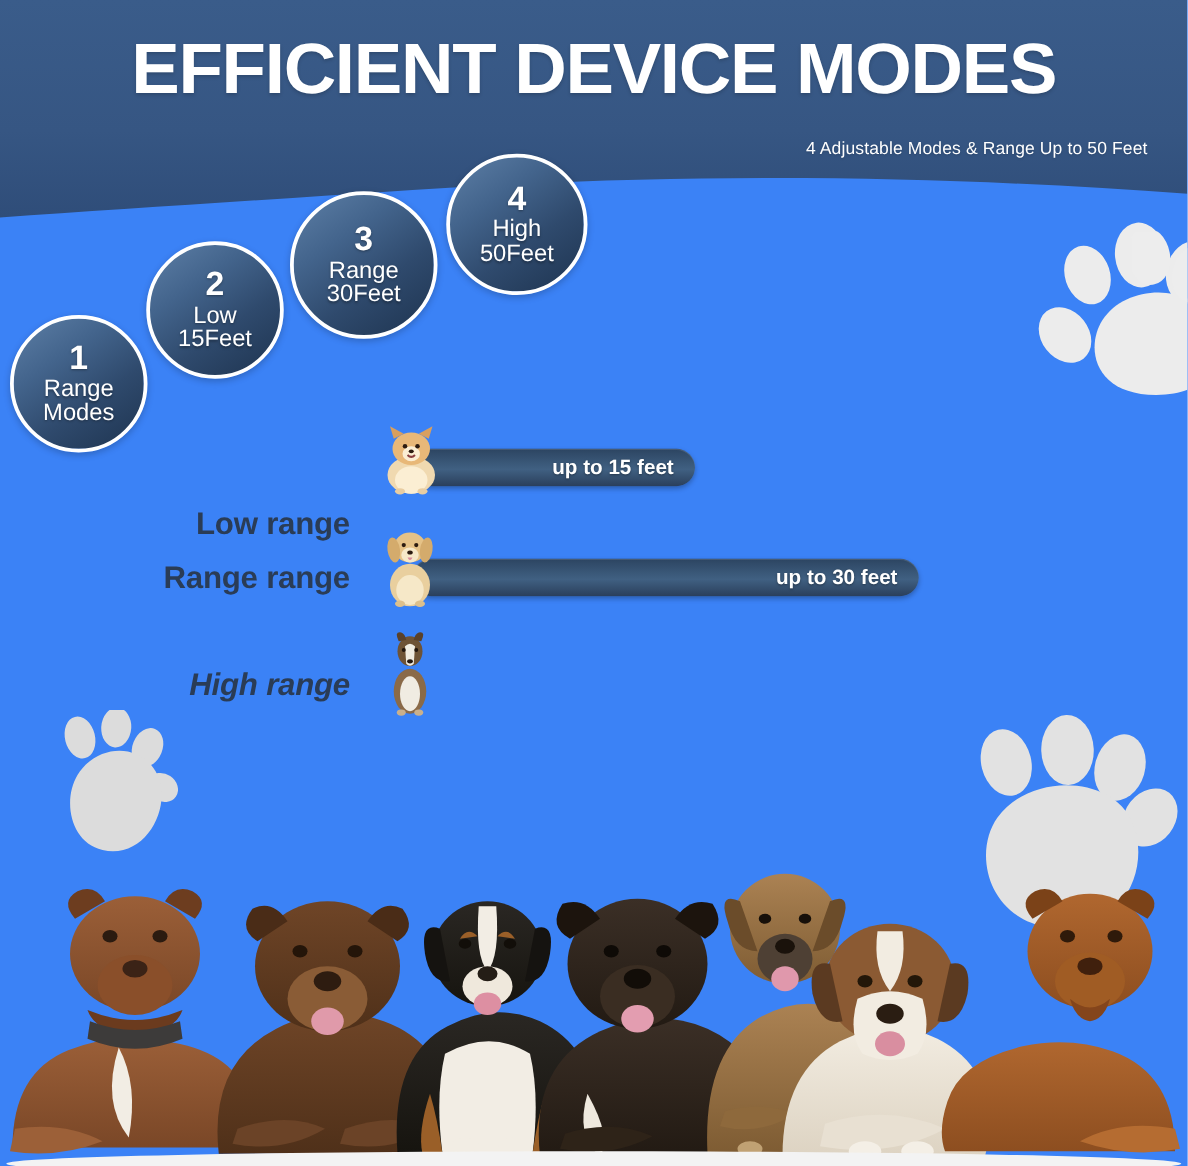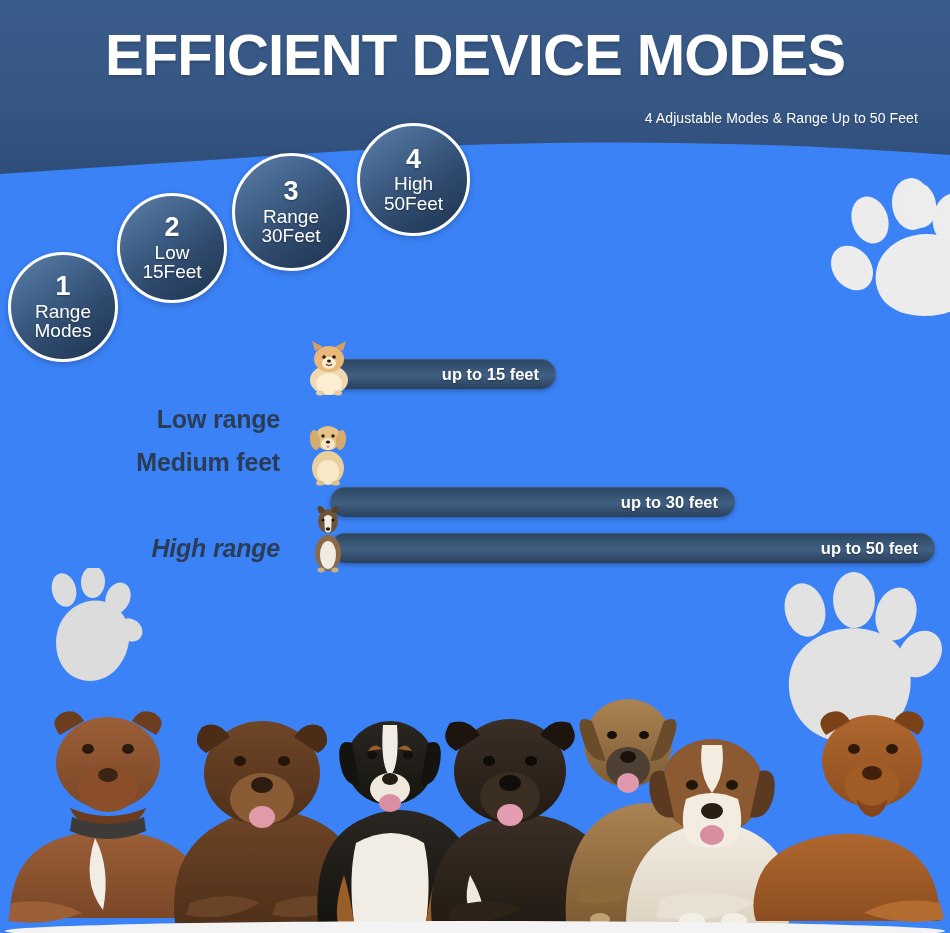--- a/index.html
+++ b/index.html
@@ -187,45 +187,42 @@
       <ellipse cx="29" cy="23" rx="7" ry="6" fill="#fbeed3"></ellipse>
       <circle cx="24" cy="17" r="1.8" fill="#2b1b10"></circle>
       <circle cx="34" cy="17" r="1.8" fill="#2b1b10"></circle>
       <ellipse cx="29" cy="21" rx="2" ry="1.5" fill="#2b1b10"></ellipse>
       <path d="M26 24 q3 3 6 0" stroke="#8a4040" stroke-width="1.6" fill="none"></path>
       <ellipse cx="20" cy="53" rx="4" ry="2.5" fill="#e8cda2"></ellipse>
       <ellipse cx="38" cy="53" rx="4" ry="2.5" fill="#e8cda2"></ellipse>
     </g>
   </svg>
 
-  <div class="row-label" style="left:60px;top:448px;width:220px;">Medium feet</div>
-  <div class="bar" style="left:330px;top:447px;width:405px;margin-top:40px;">
+  <div class="row-label" style="left:60px;top:448px;width:220px;">Range range</div>
+  <div class="bar" style="left:330px;top:447px;width:405px;">
     <span class="bar-value">up to 30 feet</span>
   </div>
   <svg class="row-dog" style="left:300px;top:418px;" width="56" height="68" viewBox="0 0 56 68">
     <g>
       <ellipse cx="28" cy="50" rx="16" ry="17" fill="#e9cf9e"></ellipse>
       <ellipse cx="28" cy="54" rx="11" ry="12" fill="#f6e8c8"></ellipse>
       <ellipse cx="28" cy="20" rx="13" ry="12" fill="#e5c287"></ellipse>
       <ellipse cx="15" cy="22" rx="5" ry="10" fill="#d4ab6c" transform="rotate(-8 15 22)"></ellipse>
       <ellipse cx="41" cy="22" rx="5" ry="10" fill="#d4ab6c" transform="rotate(8 41 22)"></ellipse>
       <ellipse cx="28" cy="26" rx="7" ry="6" fill="#f6e8c8"></ellipse>
       <circle cx="23" cy="18" r="1.7" fill="#2b1b10"></circle>
       <circle cx="33" cy="18" r="1.7" fill="#2b1b10"></circle>
       <ellipse cx="28" cy="24" rx="2.2" ry="1.6" fill="#2b1b10"></ellipse>
       <path d="M26 28 q2 4 4 0" fill="#d98a9a"></path>
       <ellipse cx="20" cy="65" rx="4" ry="2.6" fill="#ddc08c"></ellipse>
       <ellipse cx="36" cy="65" rx="4" ry="2.6" fill="#ddc08c"></ellipse>
     </g>
   </svg>
 
   <div class="row-label" style="left:80px;top:534px;width:200px;font-style:italic;">High range</div>
-  <div class="bar" style="left:330px;top:533px;width:605px;">
-    <span class="bar-value">up to 50 feet</span>
-  </div>
   <svg class="row-dog" style="left:302px;top:503px;" width="52" height="70" viewBox="0 0 52 70">
     <g>
       <ellipse cx="26" cy="50" rx="13" ry="18" fill="#8a6a48"></ellipse>
       <ellipse cx="26" cy="52" rx="8" ry="14" fill="#f0ece2"></ellipse>
       <ellipse cx="26" cy="18" rx="10" ry="12" fill="#6e5336"></ellipse>
       <path d="M17 10 q-4 -8 2 -7 q3 1 4 6 Z" fill="#5a4129"></path>
       <path d="M35 10 q4 -8 -2 -7 q-3 1 -4 6 Z" fill="#5a4129"></path>
       <path d="M22 14 q4 -4 8 0 l-1 14 q-3 3 -6 0 Z" fill="#f0ece2"></path>
       <circle cx="21" cy="17" r="1.6" fill="#23170e"></circle>
       <circle cx="31" cy="17" r="1.6" fill="#23170e"></circle>

